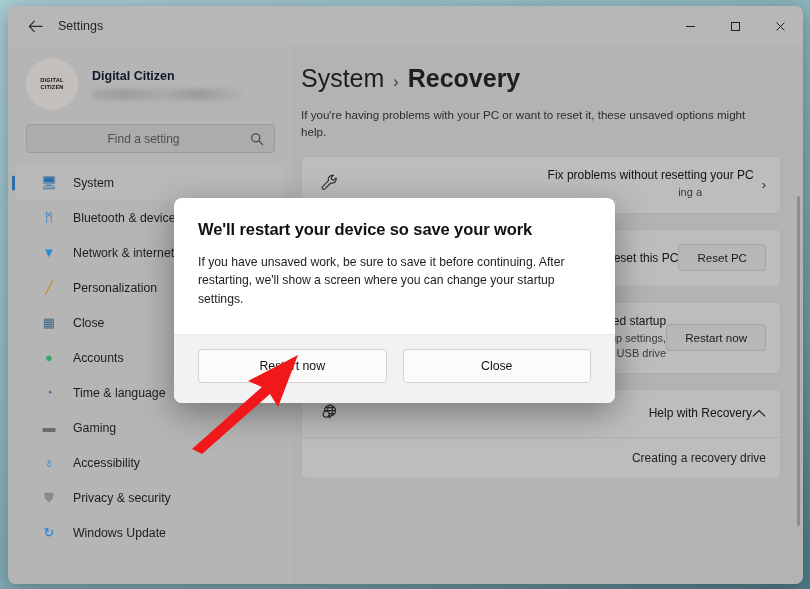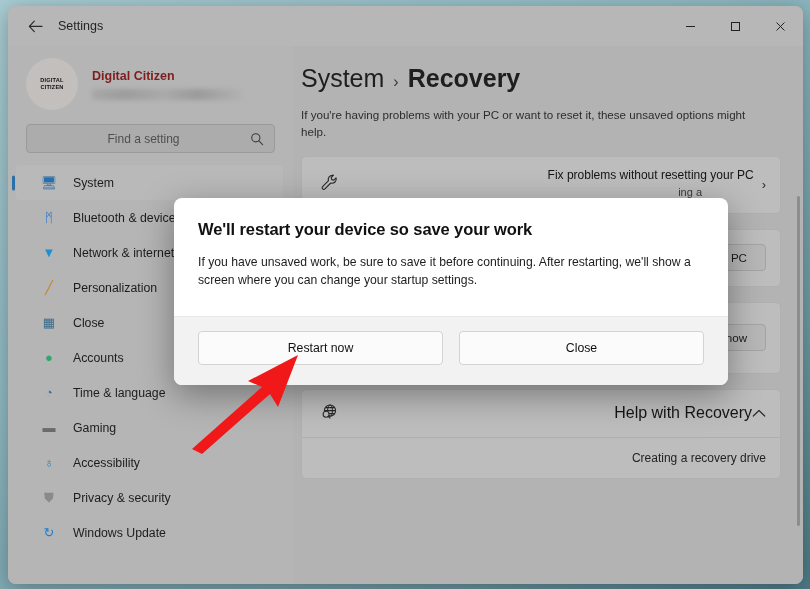--- a/index.html
+++ b/index.html
@@ -75,21 +75,21 @@
     background: #c2bfbd;
     display: flex; align-items: center; justify-content: center;
     flex-shrink: 0;
   }
   #avatar-logo {
     font-size: 5.6px; font-weight: bold; line-height: 1.25;
     color: #111; letter-spacing: .2px; text-align: center;
   }
   #acct-text { margin-left: 14px; }
   #acct-name {
-    font-size: 12.5px; font-weight: bold; color: #7f1d1d;
+    font-size: 12.5px; font-weight: bold; color: #0f172a;
   }
   #acct-mail {
     margin-top: 6px;
     width: 150px; height: 11px;
     border-radius: 2px;
     background: linear-gradient(90deg,#a8a8a8 0%, #9d9d9d 22%, #aaa 48%, #9b9b9b 70%, #b2b2b2 100%);
     filter: blur(2.2px);
   }
   #search {
     margin: 4px 18px 10px 18px;
@@ -183,38 +183,38 @@
     font-size: 11.6px; color: #1a1a1a;
     padding: 6px 18px;
     white-space: nowrap;
   }
   .card.help { flex-direction: column; align-items: stretch; padding: 0; min-height: 0; }
   .help-head {
     display: flex; align-items: center;
     padding: 12px 14px;
     border-bottom: 1px solid #aeaeae;
   }
-  .help-title { flex: 1; font-size: 16px; color: #151515; }
+  .help-title { flex: 1; font-size: 12px; color: #151515; }
   .help-link {
     padding: 13px 14px 13px 52px;
     font-size: 12px; color: #232323;
   }
 
   
   #scrollbar {
     position: absolute; right: 3px; top: 150px;
     width: 3px; height: 330px;
     background: #8d8d8d; border-radius: 2px;
   }
 
   
   #dialog {
     position: absolute;
     left: 166px; top: 192px;
-    width: 554px;
+    width: 441px;
     background: #ffffff;
     border-radius: 8px;
     box-shadow: 0 10px 34px rgba(0,0,0,.36);
     overflow: hidden;
     z-index: 40;
   }
   #dlg-top { padding: 22px 24px 26px 24px; }
   #dlg-title {
     font-size: 16.5px; font-weight: bold; color: #111;
     letter-spacing: -.1px;

